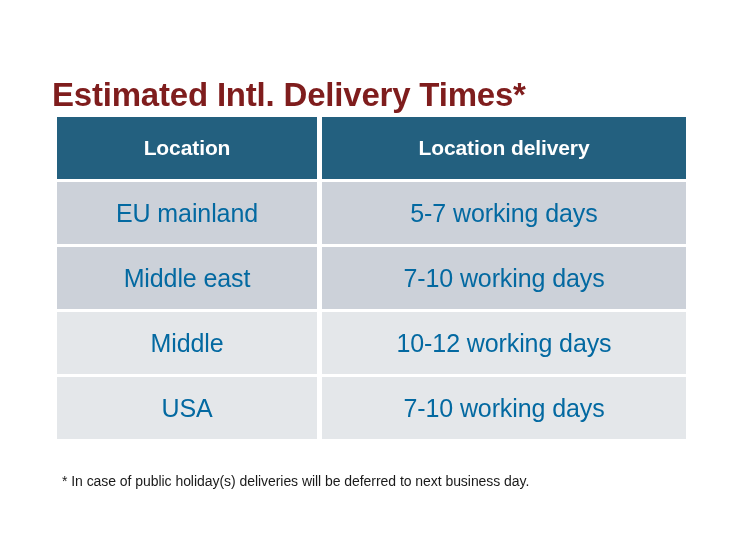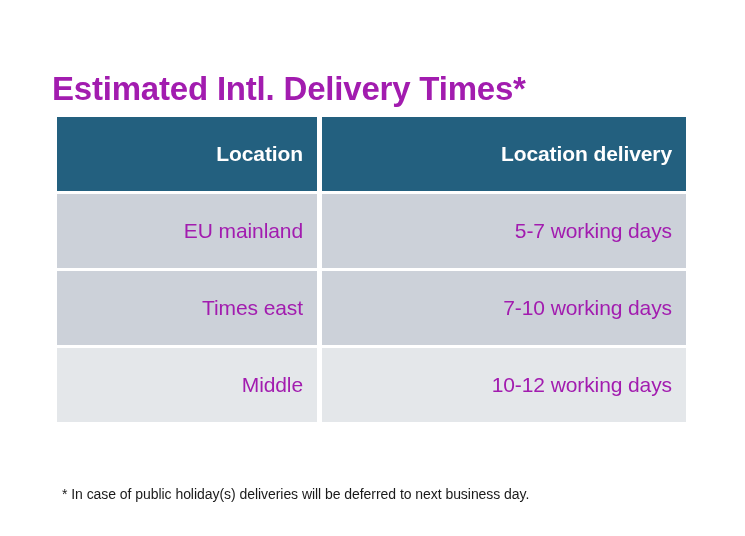--- a/index.html
+++ b/index.html
@@ -17,70 +17,70 @@
   .page {
     position: relative;
     width: 745px;
     height: 536px;
     background: #ffffff;
     box-sizing: border-box;
   }
   .page-title {
     position: absolute;
     left: 52px;
-    top: 34px;
+    top: 40px;
     font-size: 33px;
     font-weight: bold;
-    color: #a21caf;
+    color: #7f1d1d;
     letter-spacing: -0.2px;
     white-space: nowrap;
     margin-top: 36px;
   }
   .delivery-table {
     position: absolute;
     left: 52px;
     top: 114px;
     width: 639px;
     border-collapse: separate;
     border-spacing: 5px 3px;
     table-layout: fixed;
   }
   .delivery-table thead th,
   .delivery-table tbody td {
-    padding: 14px 14px;
+    padding: 8px 14px;
     height: 46px;
     vertical-align: middle;
-    text-align: right;
+    text-align: center;
     font-weight: normal;
   }
   .col-location { width: 260px; }
   .col-delivery { width: 364px; }
 
   .delivery-table thead th {
     background: #23607f;
     color: #ffffff;
     font-size: 21px;
     font-weight: bold;
     letter-spacing: -0.1px;
   }
   .delivery-table tbody tr.row-odd td {
     background: #ccd1d9;
   }
   .delivery-table tbody tr.row-even td {
     background: #e4e7ea;
   }
   .delivery-table tbody td {
-    color: #a21caf;
-    font-size: 21px;
+    color: #0369a1;
+    font-size: 25px;
     letter-spacing: -0.1px;
   }
   .footnote {
     position: absolute;
     left: 62px;
-    top: 472px;
+    top: 459px;
     font-size: 14px;
     color: #1a1a1a;
     letter-spacing: -0.05px;
     white-space: nowrap;
   }
 </style>
 </head>
 <body>
 
 <div class="page">
@@ -97,25 +97,29 @@
         <th>Location</th>
         <th>Location delivery</th>
       </tr>
     </thead>
     <tbody>
       <tr class="row-odd">
         <td>EU mainland</td>
         <td>5-7 working days</td>
       </tr>
       <tr class="row-odd">
-        <td>Times east</td>
+        <td>Middle east</td>
         <td>7-10 working days</td>
       </tr>
       <tr class="row-even">
         <td>Middle</td>
         <td>10-12 working days</td>
+      </tr>
+      <tr class="row-even">
+        <td>USA</td>
+        <td>7-10 working days</td>
       </tr>
     </tbody>
   </table>
 
   <p class="footnote">* In case of public holiday(s) deliveries will be deferred to next business day.</p>
 
 </div>
 
 </body></html>

